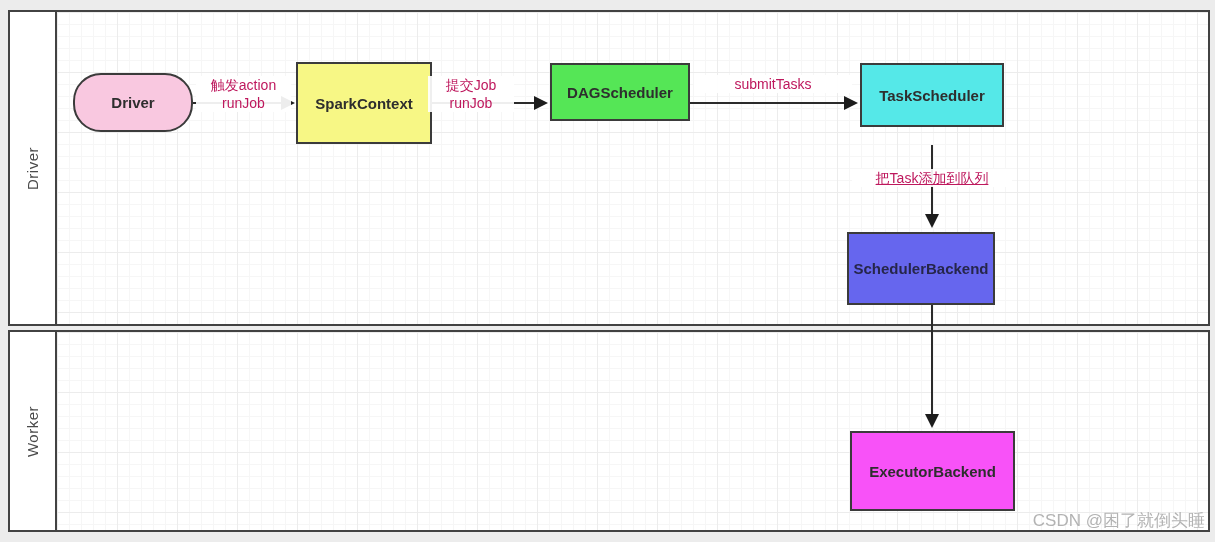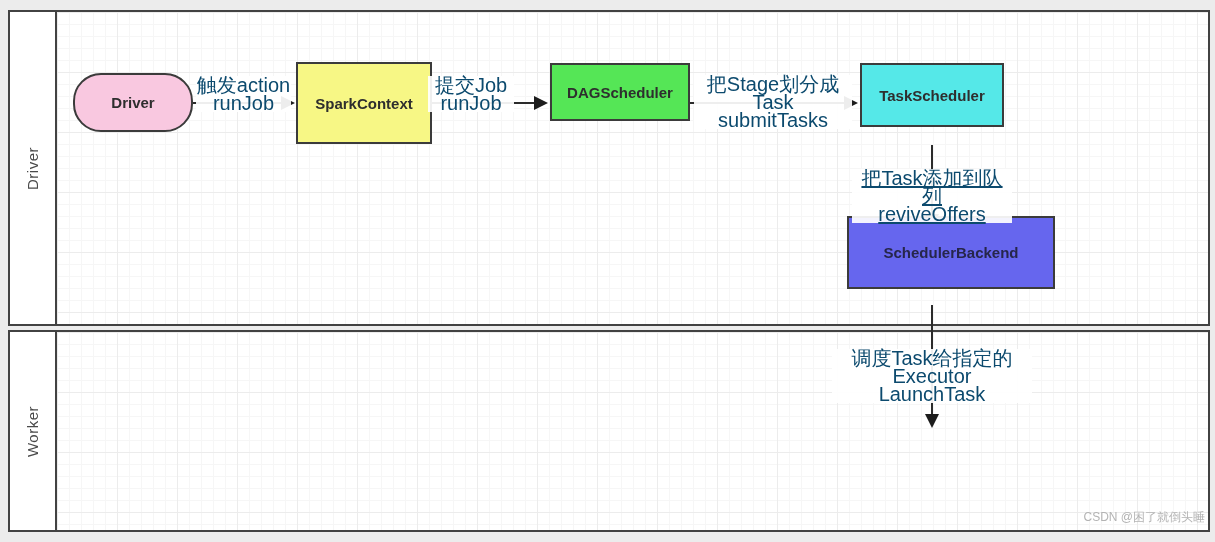--- a/index.html
+++ b/index.html
@@ -59,49 +59,49 @@
     font-weight:bold;
     font-size:15px;
     color:#2e2e2e;
     text-align:center;
     z-index:3;
   }
   #node-driver{left:73px;top:73px;width:120px;height:59px;border-radius:28px;}
   #node-spark-context{left:296px;top:62px;width:136px;height:82px;}
   #node-dag-scheduler{left:550px;top:63px;width:140px;height:58px;}
   #node-task-scheduler{left:860px;top:63px;width:144px;height:64px;}
-  #node-scheduler-backend{left:847px;top:216px;width:208px;height:73px;color:#26264a;}
+  #node-scheduler-backend{left:847px;top:232px;width:148px;height:73px;color:#26264a;}
   #node-executor-backend{left:850px;top:431px;width:165px;height:80px;}
   
   .edge-line{
     position:absolute;
     background:#2b2b2b;
     z-index:2;
   }
   .arrowhead{
     position:absolute;
     width:0;height:0;
     z-index:2;
   }
   .arrow-right{border-top:7px solid transparent;border-bottom:7px solid transparent;border-left:14px solid #1c1c1c;}
   .arrow-down{border-left:7px solid transparent;border-right:7px solid transparent;border-top:14px solid #1c1c1c;}
   .edge-label{
     position:absolute;
     z-index:4;
     text-align:center;
-    font-size:20px;
+    font-size:14px;
     line-height:18px;
-    color:#0c4a6e;
+    color:#be185d;
     background:rgba(255,255,255,0.92);
   }
   
   #watermark{
     position:absolute;
     right:10px;top:509px;
-    font-size:12px;
+    font-size:17px;
     color:#b3b3b3;
     z-index:5;
     white-space:nowrap;
   }
 </style>
 </head>
 <body>
 
 <div id="stage">
 
@@ -129,37 +129,31 @@
   <div class="edge-line" style="left:432px;top:102px;width:102px;height:2px;"></div>
   <div class="arrowhead arrow-right" style="left:534px;top:96px;"></div>
   <div class="edge-label" style="left:428px;top:76px;width:86px;">
     <div>提交Job</div>
     <div>runJob</div>
   </div>
 
   <div class="edge-line" style="left:690px;top:102px;width:154px;height:2px;"></div>
   <div class="arrowhead arrow-right" style="left:844px;top:96px;"></div>
   <div class="edge-label" style="left:694px;top:75px;width:158px;">
-    <div>把Stage划分成Task</div>
     <div>submitTasks</div>
   </div>
 
   <div class="edge-line" style="left:931px;top:145px;width:2px;height:70px;"></div>
   <div class="arrowhead arrow-down" style="left:925px;top:214px;"></div>
   <div class="edge-label" style="left:852px;top:169px;width:160px;text-decoration:underline;">
     <div>把Task添加到队列</div>
-    <div>reviveOffers</div>
   </div>
 
   <div class="edge-line" style="left:931px;top:305px;width:2px;height:110px;"></div>
   <div class="arrowhead arrow-down" style="left:925px;top:414px;"></div>
-  <div class="edge-label" style="left:832px;top:349px;width:200px;">
-    <div>调度Task给指定的Executor</div>
-    <div>LaunchTask</div>
-  </div>
 
   <div class="node" id="node-driver" style="background: rgb(249, 200, 224);">
     <span>Driver</span>
   </div>
 
   <div class="node" id="node-spark-context" style="background: rgb(247, 247, 133);">
     <span>SparkContext</span>
   </div>
 
   <div class="node" id="node-dag-scheduler" style="background: rgb(85, 230, 86);">
@@ -167,16 +161,19 @@
   </div>
 
   <div class="node" id="node-task-scheduler" style="background: rgb(85, 232, 232);">
     <span>TaskScheduler</span>
   </div>
 
   <div class="node" id="node-scheduler-backend" style="background: rgb(102, 102, 238);">
     <span>SchedulerBackend</span>
   </div>
 
+  <div class="node" id="node-executor-backend" style="background: rgb(248, 82, 248);">
+    <span>ExecutorBackend</span>
+  </div>
 
   <div id="watermark">CSDN @困了就倒头睡</div>
 
 </div>
 
 </body></html>

